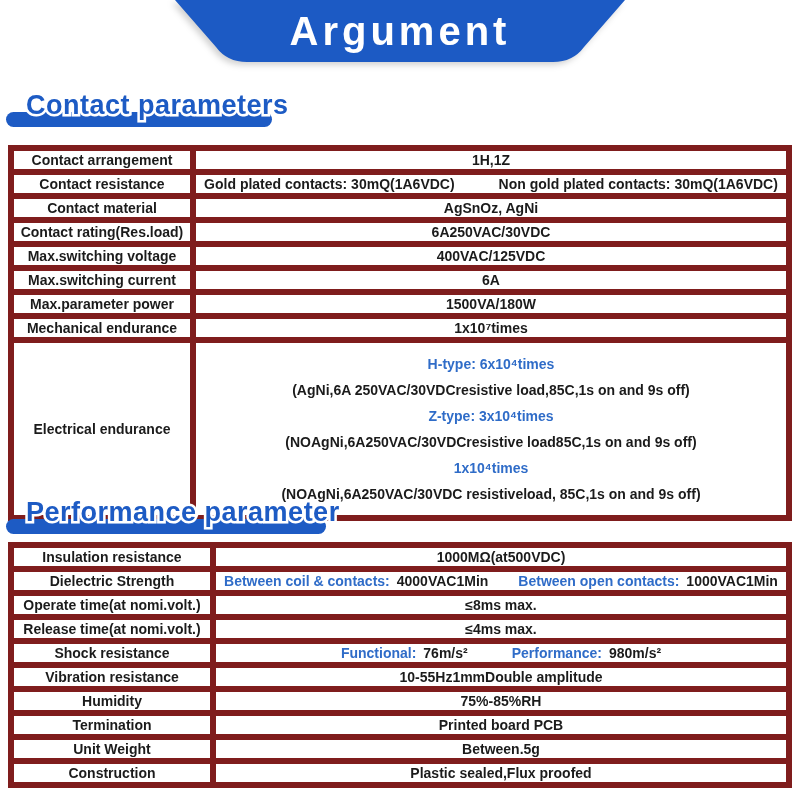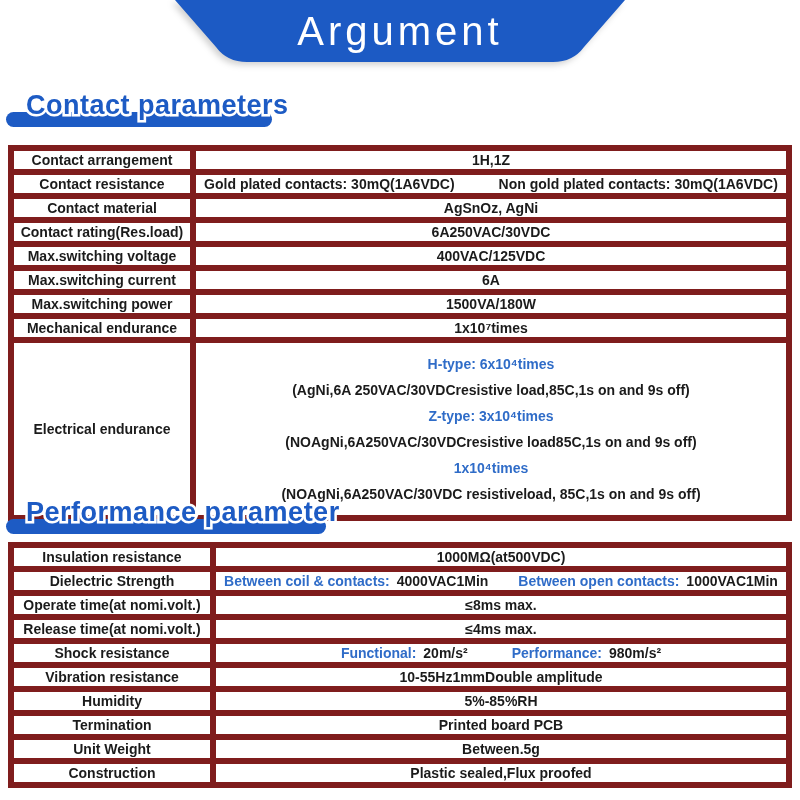--- a/index.html
+++ b/index.html
@@ -4,21 +4,21 @@
 <style>
   * { margin:0; padding:0; box-sizing:border-box; }
   html,body { width:800px; height:800px; background:#ffffff;
     font-family:"Liberation Sans","DejaVu Sans",sans-serif; }
   #page { position:relative; width:800px; height:800px; background:#fff; overflow:hidden; }
 
   
   .banner { position:absolute; top:0; left:0; width:800px; height:64px; }
   .banner svg { position:absolute; top:0; left:0; filter:drop-shadow(-3px 3px 3px rgba(0,0,0,0.18)); }
   .banner-title { position:absolute; top:9px; left:0; width:800px; text-align:center;
-    color:#ffffff; font-size:40px; font-weight:normal; letter-spacing:4px; }
+    color:#ffffff; font-size:40px; font-weight:bold; letter-spacing:4px; }
 
   
   .heading { position:absolute; left:6px; height:40px; }
   .heading .bar { position:absolute; left:0; bottom:3px; height:15px;
     background:#1d5bc4; border-radius:8px; z-index:0; }
   .heading .txt { position:absolute; left:20px; top:0; white-space:nowrap;
     font-size:27px; font-weight:bold; letter-spacing:0.5px; }
   .heading .txt.stroke { -webkit-text-stroke:5px #ffffff; color:#ffffff; z-index:1; }
   .heading .txt.fill { color:#1d5bc4; z-index:2; }
   #heading-contact { top:90px; }
@@ -84,21 +84,21 @@
     </tr>
     <tr>
       <td class="lbl">Max.switching voltage</td>
       <td class="val">400VAC/125VDC</td>
     </tr>
     <tr>
       <td class="lbl">Max.switching current</td>
       <td class="val">6A</td>
     </tr>
     <tr>
-      <td class="lbl">Max.switching power</td>
+      <td class="lbl">Max.parameter power</td>
       <td class="val">1500VA/180W</td>
     </tr>
     <tr>
       <td class="lbl">Mechanical endurance</td>
       <td class="val">1x10⁷times</td>
     </tr>
     <tr class="tall">
       <td class="lbl">Electrical endurance</td>
       <td class="val tall-cell">
         <div class="eline blue">H-type: 6x10⁴times</div>
@@ -134,30 +134,30 @@
       <td class="lbl">Operate time(at nomi.volt.)</td>
       <td class="val">≤8ms max.</td>
     </tr>
     <tr>
       <td class="lbl">Release time(at nomi.volt.)</td>
       <td class="val">≤4ms max.</td>
     </tr>
     <tr>
       <td class="lbl">Shock resistance</td>
       <td class="val">
-        <span class="blue">Functional:</span><span class="pair-val">20m/s²</span><span class="blue gap-l">Performance:</span><span class="pair-val">980m/s²</span>
+        <span class="blue">Functional:</span><span class="pair-val">76m/s²</span><span class="blue gap-l">Performance:</span><span class="pair-val">980m/s²</span>
       </td>
     </tr>
     <tr>
       <td class="lbl">Vibration resistance</td>
       <td class="val">10-55Hz1mmDouble amplitude</td>
     </tr>
     <tr>
       <td class="lbl">Humidity</td>
-      <td class="val">5%-85%RH</td>
+      <td class="val">75%-85%RH</td>
     </tr>
     <tr>
       <td class="lbl">Termination</td>
       <td class="val">Printed board PCB</td>
     </tr>
     <tr>
       <td class="lbl">Unit Weight</td>
       <td class="val">Between.5g</td>
     </tr>
     <tr>

